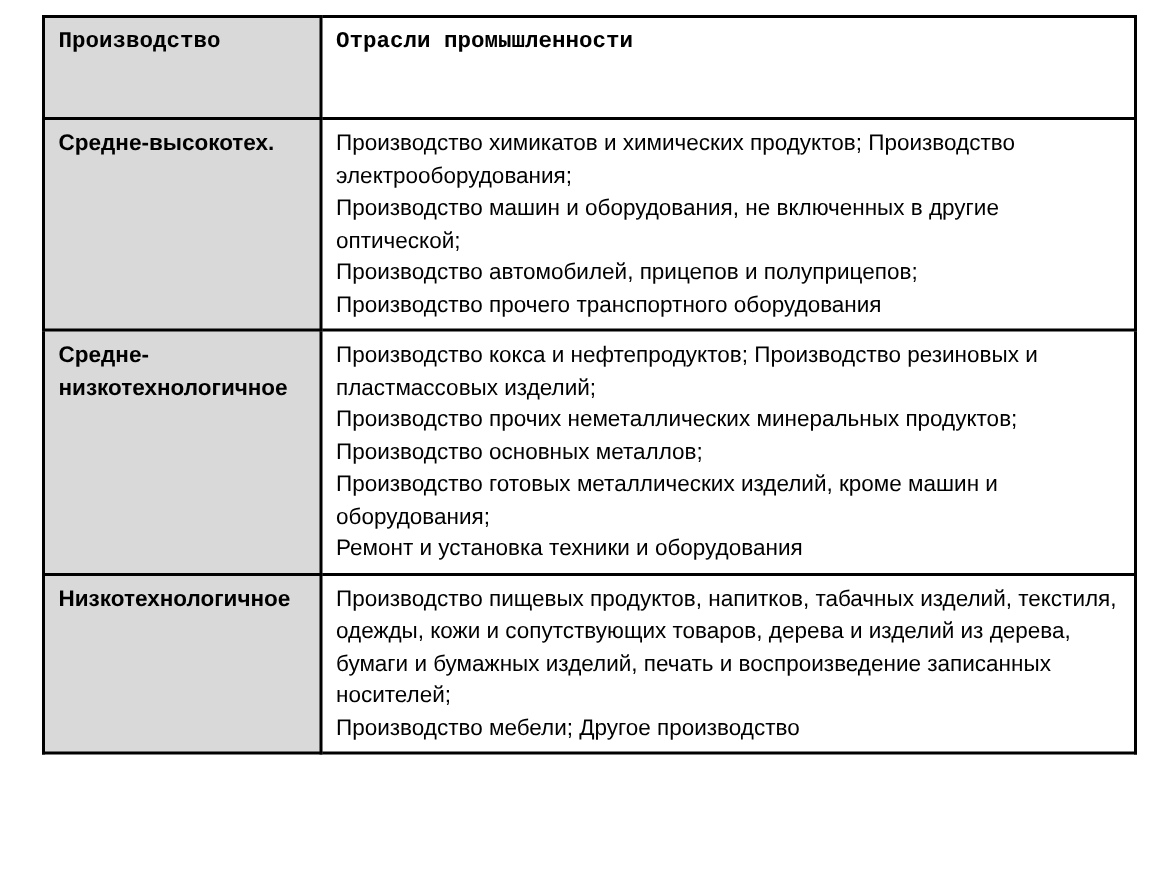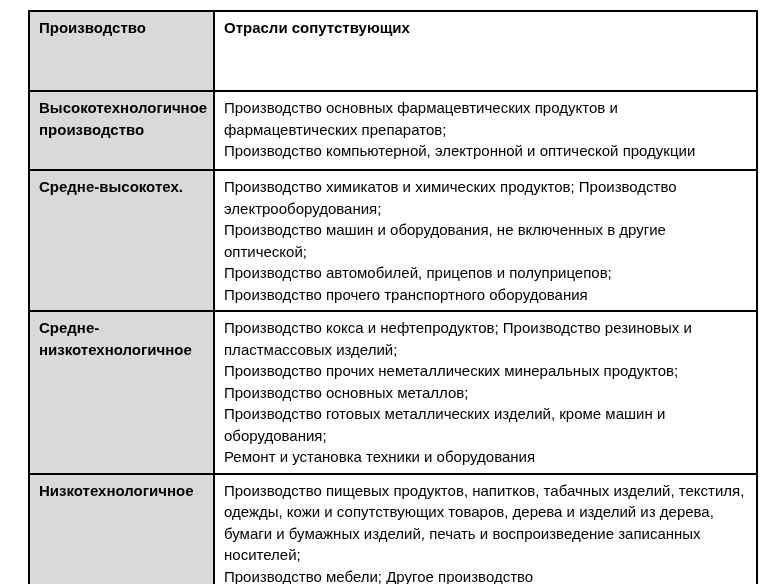--- a/index.html
+++ b/index.html
@@ -43,47 +43,42 @@
   .industries-cell {
     background: #ffffff;
     font-weight: normal;
   }
   th.header-cell {
     font-weight: bold;
   }
   th.header-category { background: #d9d9d9; }
   th.header-industries { background: #ffffff; }
   .multiline { white-space: pre-line; }
-  tr.row-header   th { height: 80px; }
+  tr.row-header   th { height: 68px; font-family: Liberation Mono, monospace; }
   tr.row-hightech td { height: 79px; }
   tr.row-medhigh  td { height: 112px; }
   tr.row-medlow   td { height: 149px; }
   tr.row-lowtech  td { height: 113px; margin-top: 34px; }
 </style>
 </head>
 <body>
 
 <div class="page">
   <table class="tech-table">
     <colgroup>
       <col class="col-category">
       <col class="col-industries">
     </colgroup>
     <thead>
       <tr class="row-header">
         <th class="header-cell header-category">Производство</th>
-        <th class="header-cell header-industries">Отрасли сопутствующих</th>
+        <th class="header-cell header-industries">Отрасли промышленности</th>
       </tr>
     </thead>
     <tbody>
-      <tr class="row-hightech">
-        <td class="category-cell">Высокотехнологичное производство</td>
-        <td class="industries-cell multiline">Производство основных фармацевтических продуктов и фармацевтических препаратов;
-Производство компьютерной, электронной и оптической продукции</td>
-      </tr>
       <tr class="row-medhigh">
         <td class="category-cell">Средне-высокотех.</td>
         <td class="industries-cell multiline">Производство химикатов и химических продуктов; Производство электрооборудования;
 Производство машин и оборудования, не включенных в другие оптической;
 Производство автомобилей, прицепов и полуприцепов;
 Производство прочего транспортного оборудования</td>
       </tr>
       <tr class="row-medlow">
         <td class="category-cell">Средне-низкотехнологичное</td>
         <td class="industries-cell multiline">Производство кокса и нефтепродуктов; Производство резиновых и пластмассовых изделий;

